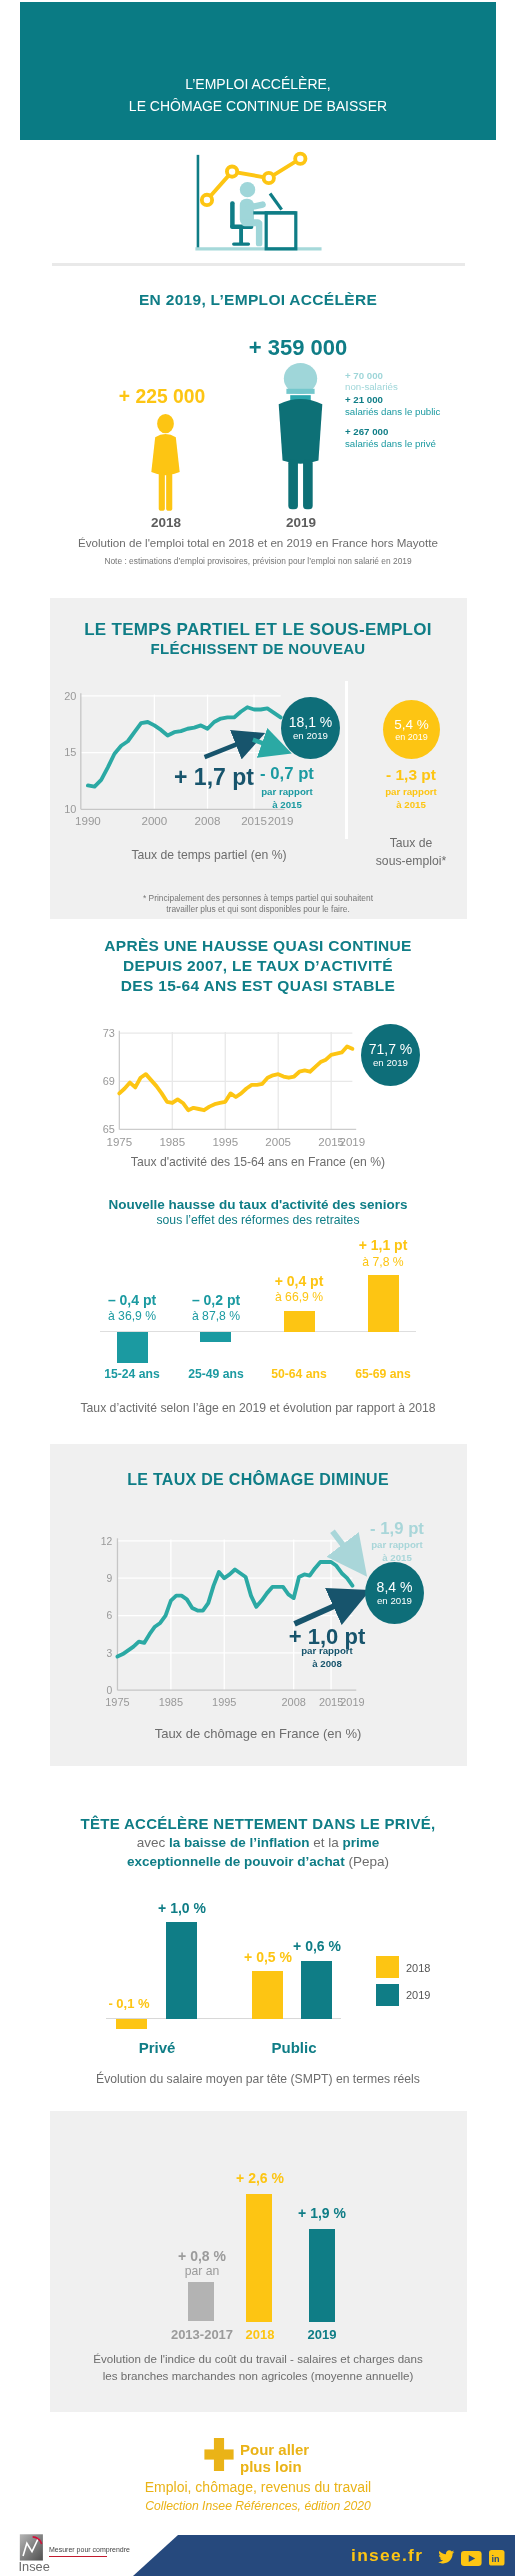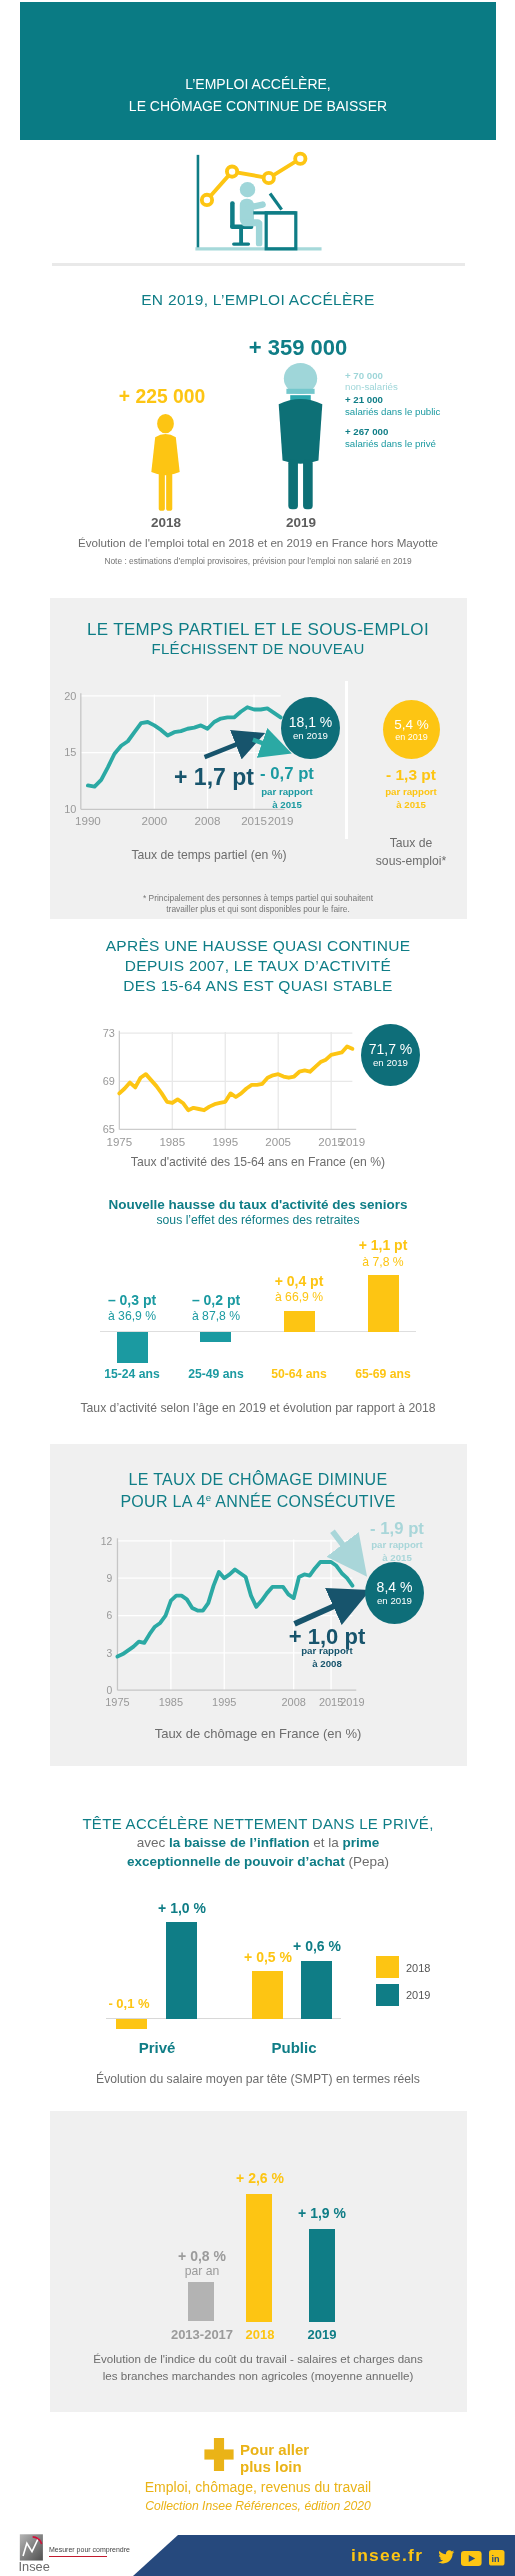--- a/index.html
+++ b/index.html
@@ -7,21 +7,21 @@
     --tealMed:#1b9aa1; --slate:#17546c; --yellow:#fdc513; --navy:#26497d;
     --gtext:#6d6d6d; --gtick:#999999; --gbar:#b3b3b3; --secbg:#f0f0f0;
   }
   *{box-sizing:border-box;margin:0;padding:0}
   body{margin:0;background:#fff;font-family:"Liberation Sans",sans-serif}
   #page{position:relative;width:516px;height:2576px;background:#fff;overflow:hidden}
   .t{position:absolute;white-space:nowrap}
   .cx{transform:translateX(-50%)}
   .b{font-weight:bold}
   .sec{position:absolute;left:50px;width:417px;background:var(--secbg)}
-  .hsec{font-weight:normal;color:var(--teal);letter-spacing:0.3px}
+  .hsec{font-weight:bold;color:var(--teal);letter-spacing:0.3px}
   .badge{position:absolute;border-radius:50%;color:#fff;display:flex;flex-direction:column;
          align-items:center;justify-content:center;text-align:right;line-height:1.15}
   .bar{position:absolute}
   .cap{color:var(--gtext);font-size:11.6px}
   .note{color:#757575;font-size:8.4px}
   svg{position:absolute;overflow:visible}
   text{font-family:"Liberation Sans",sans-serif}
 </style>
 </head>
 <body>
@@ -181,39 +181,38 @@
     <div class="v" style="font-size:14px">71,7 %</div>
     <div style="font-size:9.7px">en 2019</div>
   </div>
   <div class="t cx cap" style="left:258px;top:1155px;font-size:12.2px">Taux d'activité des 15-64 ans en France (en %)</div>
 
   <div class="t cx b" style="left:258px;top:1197px;color:var(--teal);font-size:13.5px">Nouvelle hausse du taux d'activité des seniors</div>
   <div class="t cx" style="left:258px;top:1213px;color:var(--teal);font-size:12.2px">sous l’effet des réformes des retraites</div>
 
   <div class="t" style="left:100px;top:1331px;width:316px;height:1.3px;background:#dedede"></div>
 
-  <div class="t cx b" style="left:132px;top:1292px;color:var(--tealMed);font-size:14px">– 0,3 pt</div>
+  <div class="t cx b" style="left:132px;top:1292px;color:var(--tealMed);font-size:14px">– 0,4 pt</div>
   <div class="t cx" style="left:132px;top:1309px;color:var(--tealMed);font-size:12.2px">à 36,9 %</div>
   <div class="t cx b" style="left:216px;top:1292px;color:var(--tealMed);font-size:14px">– 0,2 pt</div>
   <div class="t cx" style="left:216px;top:1309px;color:var(--tealMed);font-size:12.2px">à 87,8 %</div>
   <div class="t cx b" style="left:299px;top:1273px;color:var(--yellow);font-size:14px">+ 0,4 pt</div>
   <div class="t cx" style="left:299px;top:1290px;color:var(--yellow);font-size:12.2px">à 66,9 %</div>
   <div class="t cx b" style="left:383px;top:1237px;color:var(--yellow);font-size:14px">+ 1,1 pt</div>
   <div class="t cx" style="left:383px;top:1255px;color:var(--yellow);font-size:12.2px">à 7,8 %</div>
 
   <div class="t cx b" style="left:132px;top:1367px;color:var(--tealMed);font-size:12.2px">15-24 ans</div>
   <div class="t cx b" style="left:216px;top:1367px;color:var(--tealMed);font-size:12.2px">25-49 ans</div>
   <div class="t cx b" style="left:299px;top:1367px;color:var(--yellow);font-size:12.2px">50-64 ans</div>
   <div class="t cx b" style="left:383px;top:1367px;color:var(--yellow);font-size:12.2px">65-69 ans</div>
 
   <div class="t cx cap" style="left:258px;top:1401px;font-size:12.2px">Taux d’activité selon l’âge en 2019 et évolution par rapport à 2018</div>
 
   <div class="sec" style="top:1444px;height:322px"></div>
   <div class="t cx hsec" style="left:258px;top:1471px;font-size:16px">LE TAUX DE CHÔMAGE DIMINUE</div>
-  <div class="t cx hsec" style="left:258px;top:1492px;font-size:16px"><span>POUR LA 4</span><sup style="font-size:9.7px">e</sup><span> ANNÉE CONSÉCUTIVE</span></div>
 
   <svg id="svg-cho" style="left:93px;top:1526px" width="309" height="190" viewBox="0 0 480 295">
       <g>
         <line x1="120.95454545454545" y1="21" x2="120.95454545454545" y2="255" stroke="#ffffff" stroke-width="2"></line>
         <line x1="203.9090909090909" y1="21" x2="203.9090909090909" y2="255" stroke="#ffffff" stroke-width="2"></line>
         <line x1="311.75" y1="21" x2="311.75" y2="255" stroke="#ffffff" stroke-width="2"></line>
         <line x1="369.8181818181818" y1="21" x2="369.8181818181818" y2="255" stroke="#ffffff" stroke-width="2"></line>
         <line x1="38" y1="197" x2="403" y2="197" stroke="#ffffff" stroke-width="2"></line>
         <line x1="38" y1="139" x2="403" y2="139" stroke="#ffffff" stroke-width="2"></line>
         <line x1="38" y1="81" x2="403" y2="81" stroke="#ffffff" stroke-width="2"></line>

